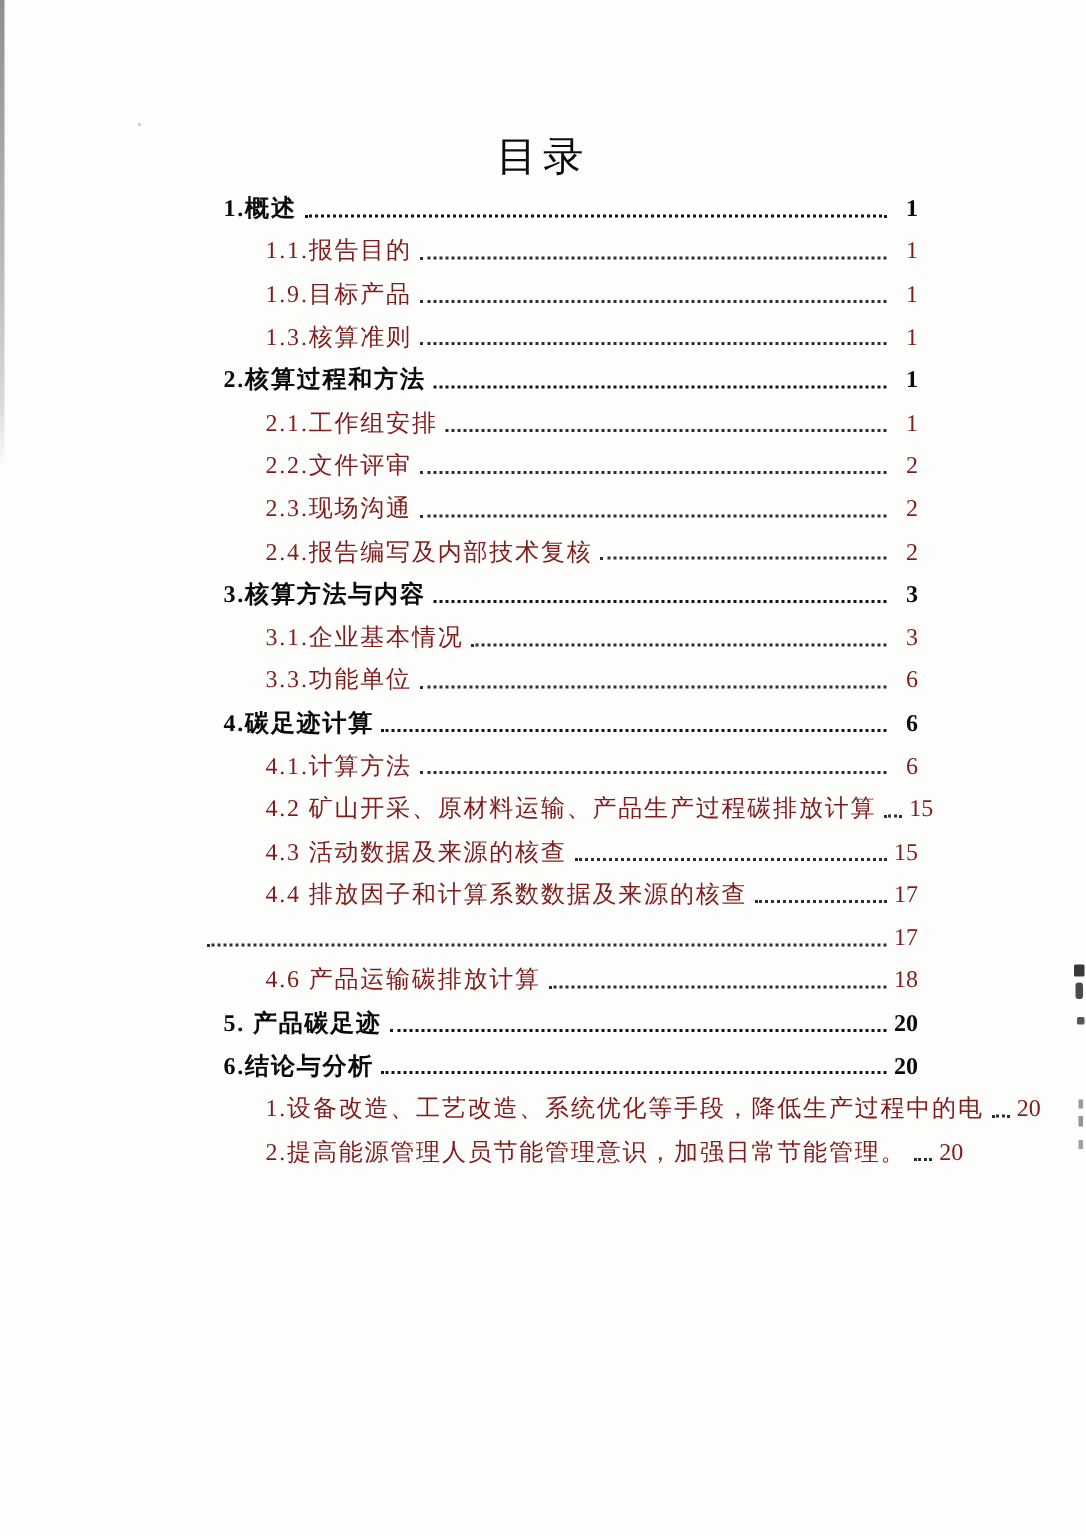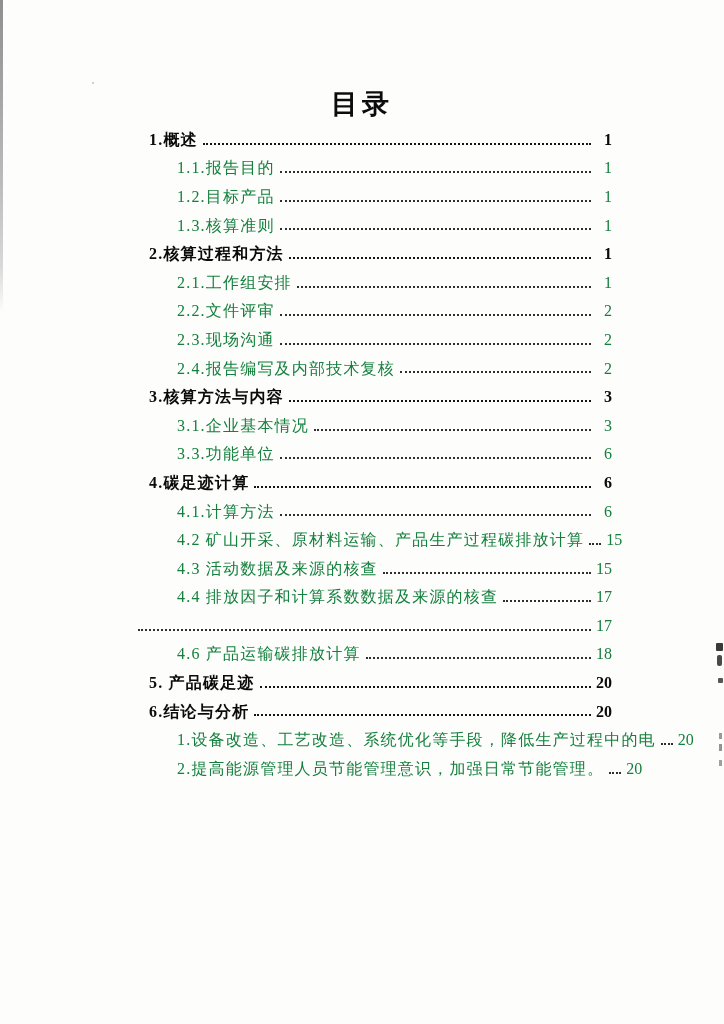--- a/index.html
+++ b/index.html
@@ -31,38 +31,38 @@
       #8f8f8f 0%, #a5a5a5 30%, #bdbdbd 60%, #d8d8d8 85%, rgba(255,255,255,0) 100%);
   }
   .title {
     position: absolute;
     top: 86px;
     left: 0;
     width: 100%;
     margin: 0;
     text-align: center;
     font-size: 27px;
-    font-weight: bold;
+    font-weight: normal;
     letter-spacing: 4px;
     color: #0c0c0c;
   }
   .toc {
     position: absolute;
     top: 120px;
     left: 105px;
     right: 112px;
   }
   .toc-entry {
     display: flex;
     align-items: flex-end;
     height: 28.6px;
     font-size: 16px;
     line-height: 1.05;
     letter-spacing: 1.2px;
-    color: #15803d;
+    color: #7f1d1d;
   }
   .toc-entry.level-1 { padding-left: 28px; }
   .toc-entry.bold {
     font-weight: bold;
     color: #0b0b0b;
   }
   .label { white-space: nowrap; margin-left: 44px; }
   .leader {
     flex: 1 1 auto;
     min-width: 12px;
@@ -102,21 +102,21 @@
     <span class="pagenum">1</span>
   </div>
 
   <div class="toc-entry level-1">
     <span class="label">1.1.报告目的</span>
     <span class="leader"></span>
     <span class="pagenum">1</span>
   </div>
 
   <div class="toc-entry level-1">
-    <span class="label">1.2.目标产品</span>
+    <span class="label">1.9.目标产品</span>
     <span class="leader"></span>
     <span class="pagenum">1</span>
   </div>
 
   <div class="toc-entry level-1">
     <span class="label">1.3.核算准则</span>
     <span class="leader"></span>
     <span class="pagenum">1</span>
   </div>
 

